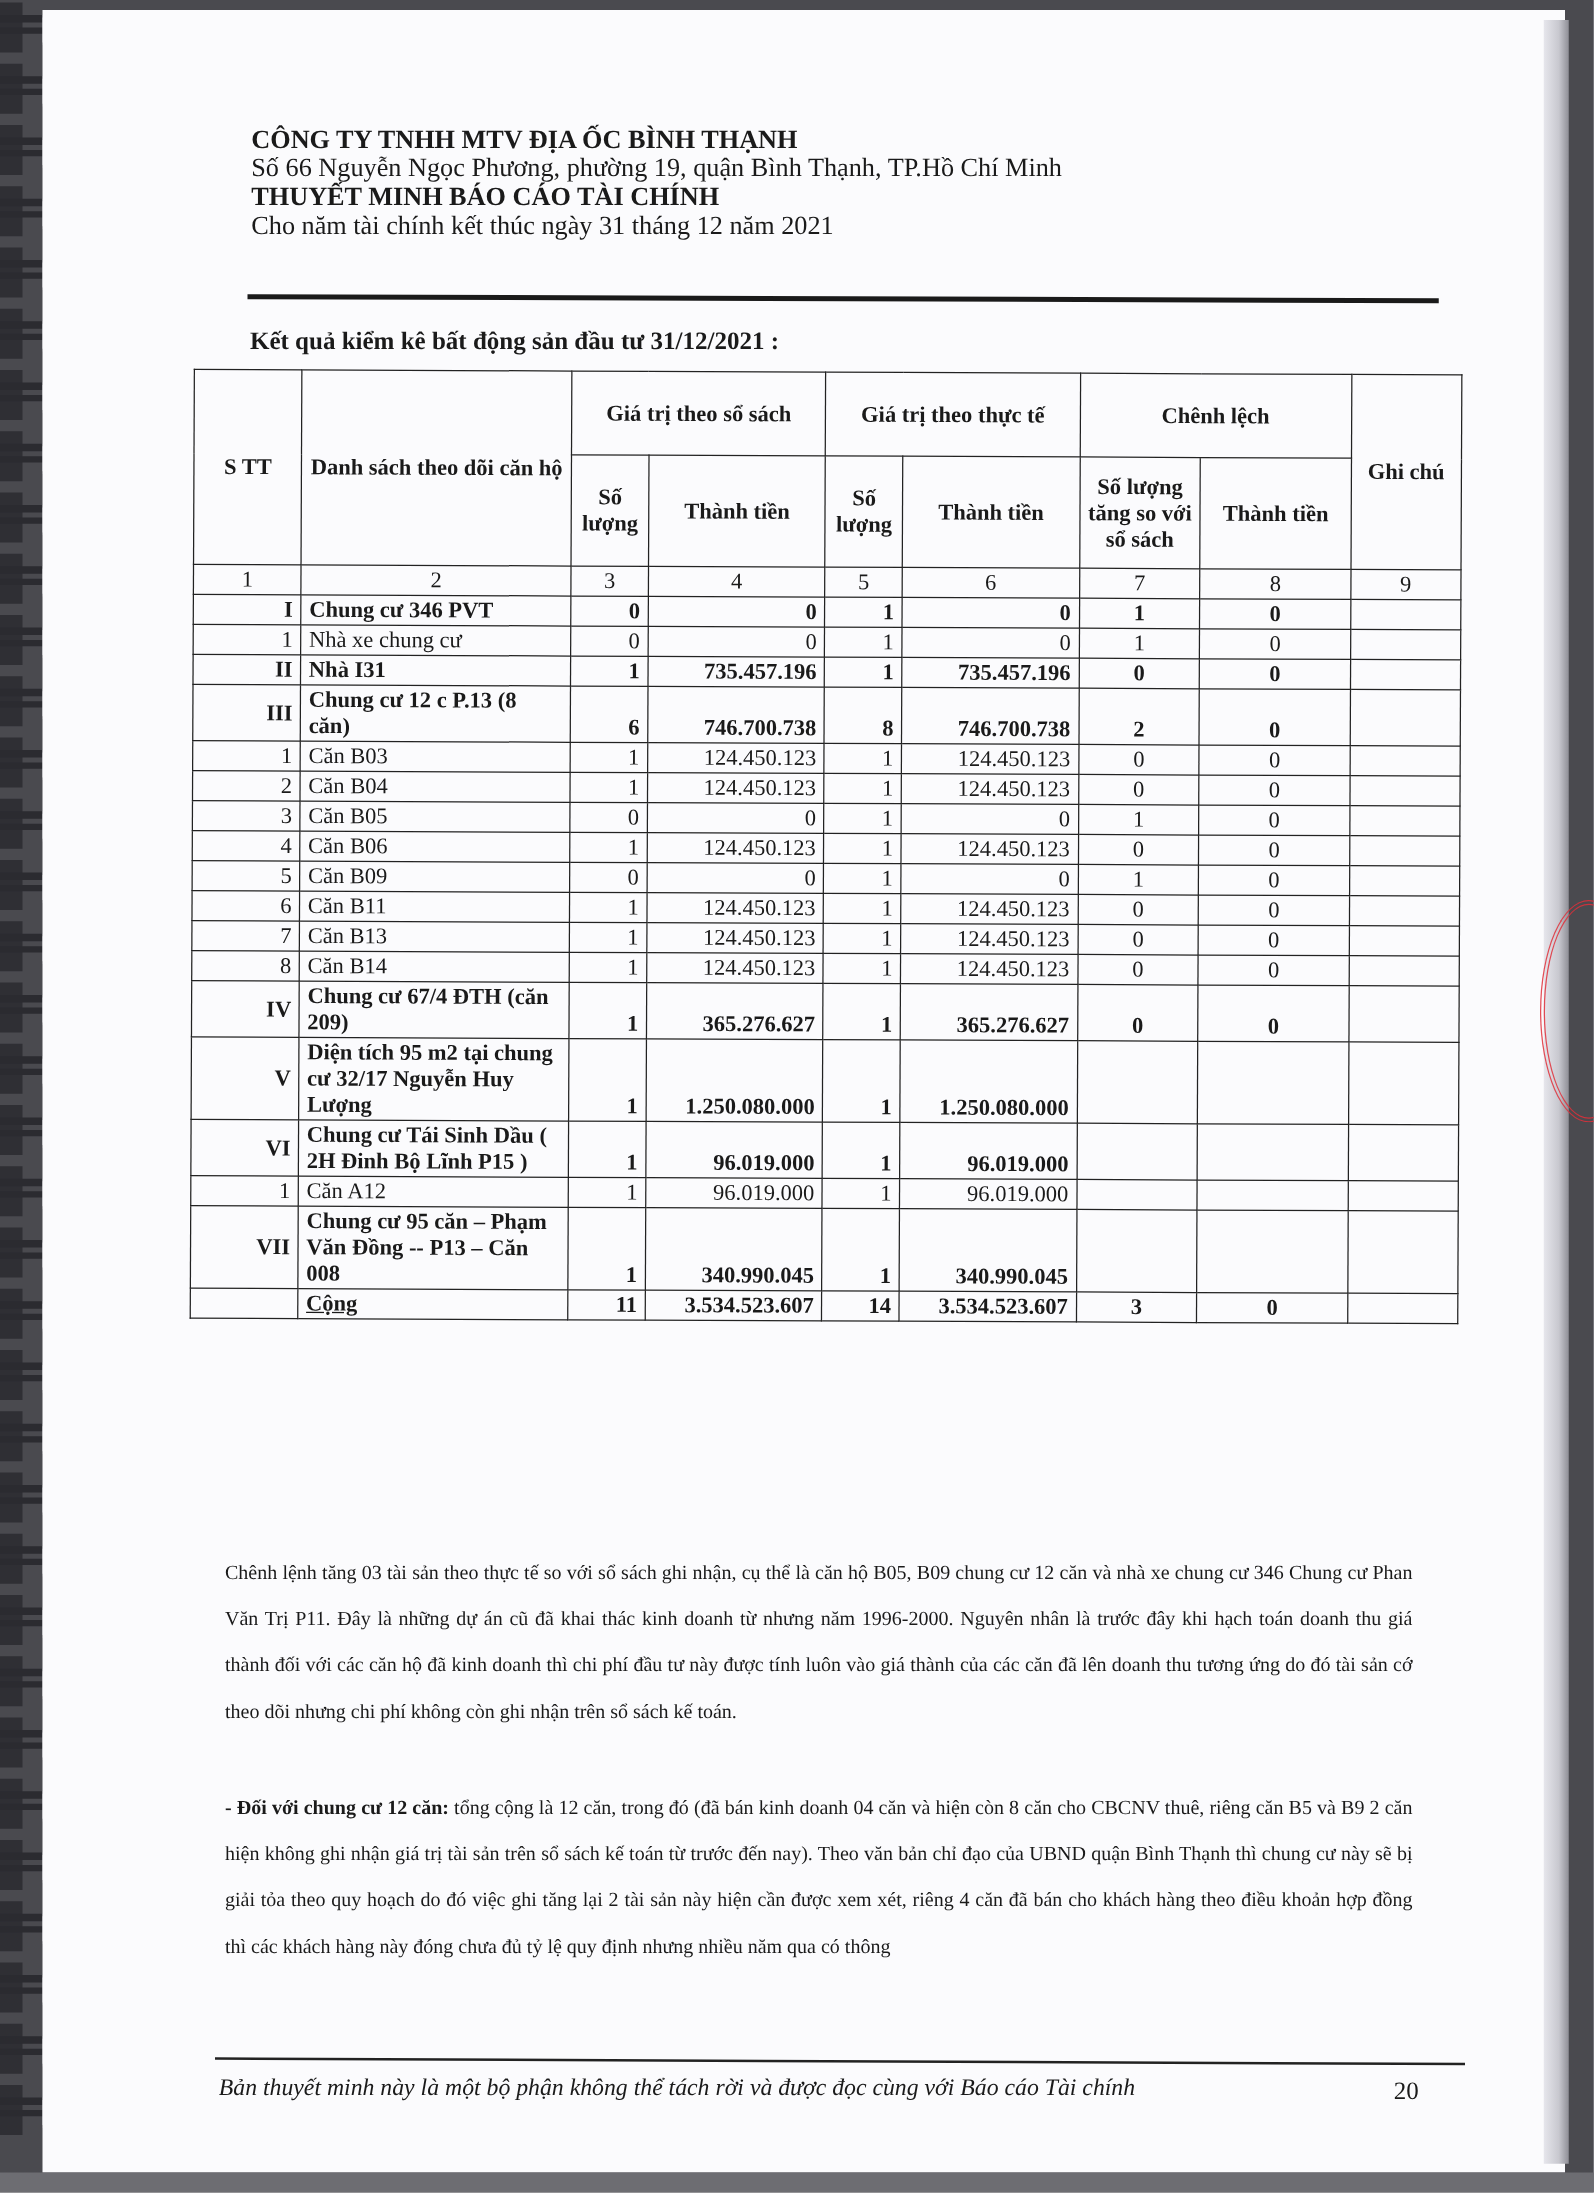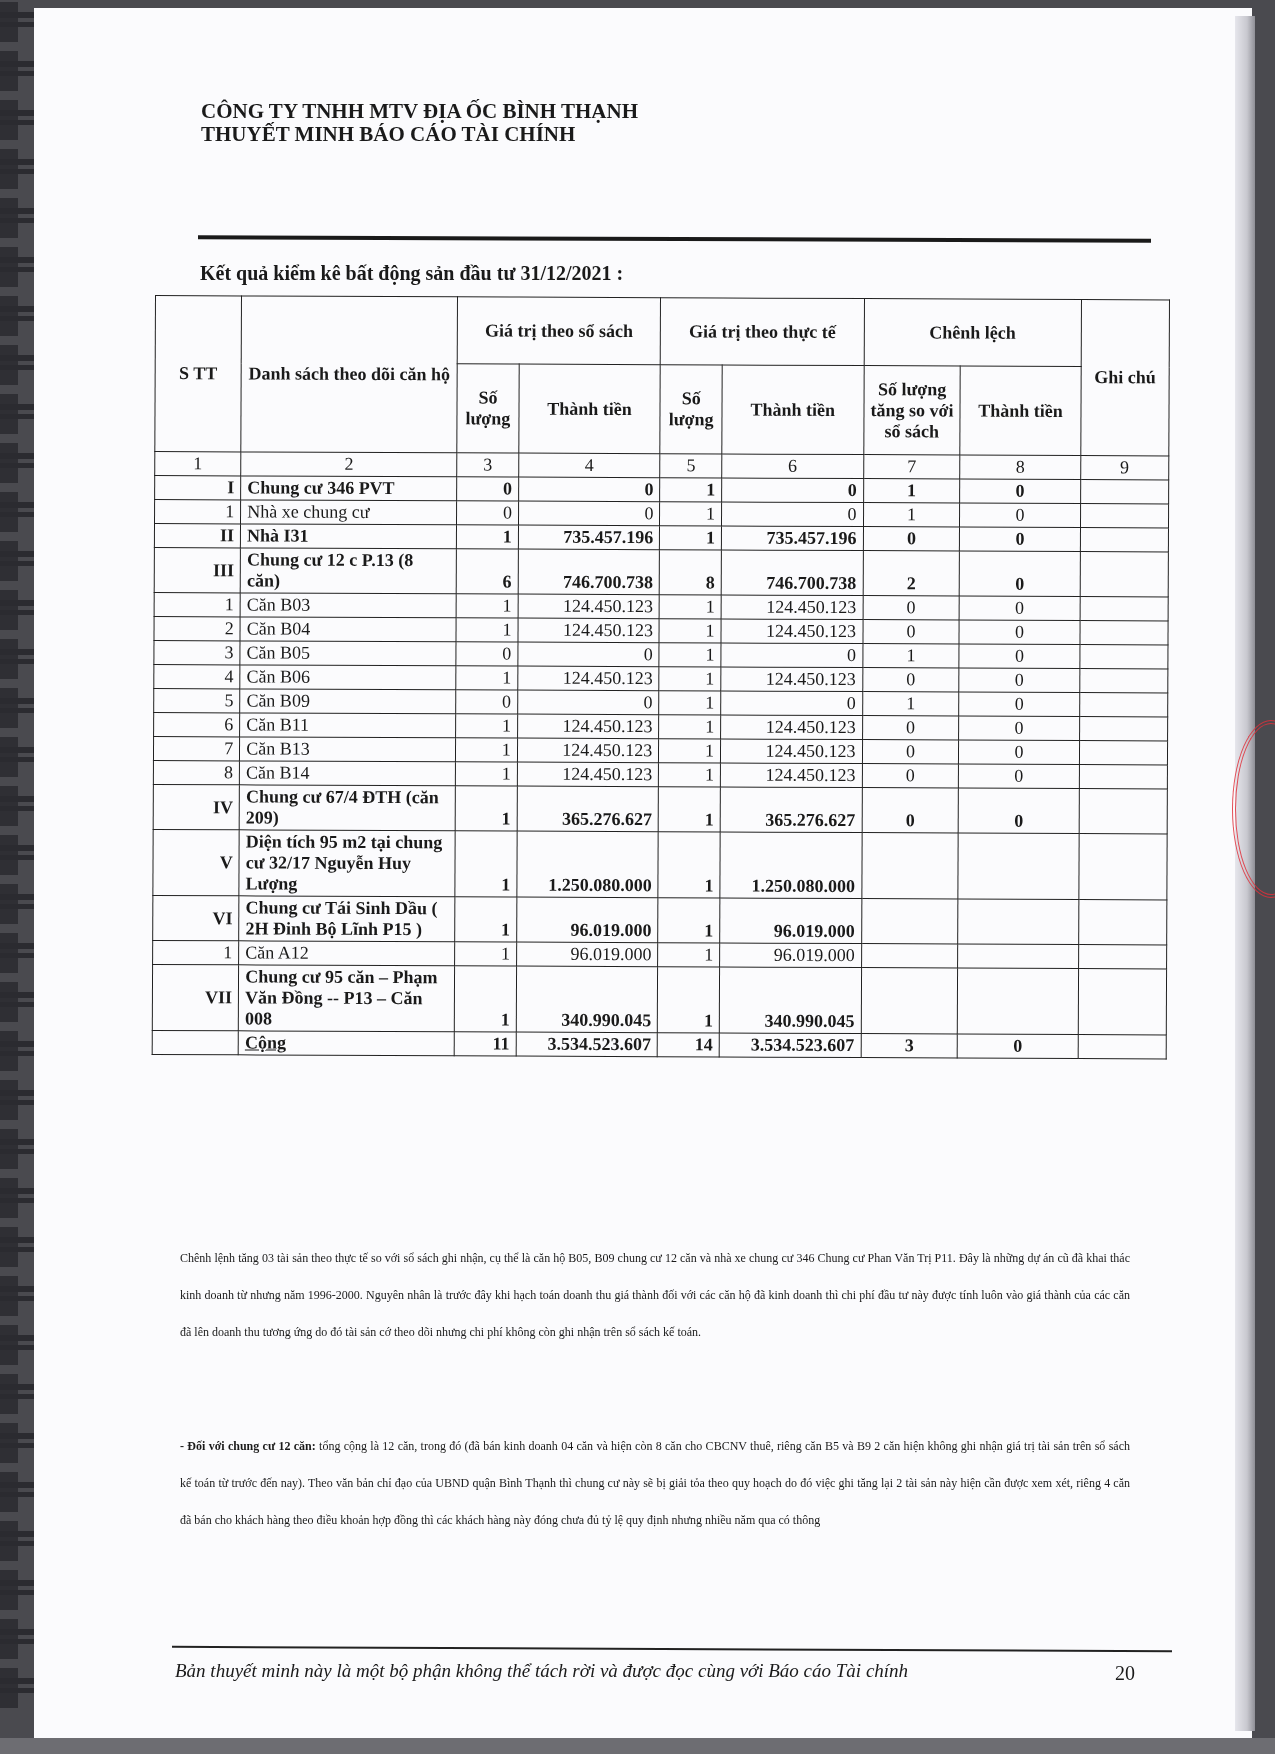--- a/index.html
+++ b/index.html
@@ -28,21 +28,21 @@
   .c-q{width:45px;text-align:right;}
   .c-amt{width:120px;text-align:right;}
   .c-dq{width:78px;text-align:center;}
   .c-da{width:100px;text-align:center;}
   .c-note{width:70px;}
   tr.idx td{text-align:center;font-weight:normal;vertical-align:middle;}
   tr.grp td{font-weight:bold;}
   tr.grp td.c-stt{vertical-align:middle;}
   .u{text-decoration:underline;margin-top:21px;}
 
-  .para{position:absolute;left:180px;width:950px;font-size:12px;line-height:37px;text-align:justify;}
+  .para{position:absolute;left:180px;width:950px;font-size:16px;line-height:37px;text-align:justify;}
   .footer-rule{position:absolute;left:172px;top:1648px;width:1000px;height:2px;background:#222;transform:rotate(0.25deg);}
   .footer-text{position:absolute;left:175px;top:1660px;font-size:19px;font-style:italic;}
   .page-num{position:absolute;left:1115px;top:1662px;font-size:20px;}
   .stamp{position:absolute;left:1232px;top:720px;width:70px;height:170px;border:4px double #e0303a;border-radius:50%;border-right-color:transparent;opacity:.85;}
 </style>
 </head>
 <body>
 
 <div class="spiral" id="spiral">
     <div class="coil" style="top: 12px;">
@@ -256,21 +256,23 @@
       <div class="end"></div>
     </div>
   </div>
 
 <div class="page"></div>
 <div class="page-edge"></div>
 <div class="stamp"></div>
 
 <div class="hdr">
   <div class="b">CÔNG TY TNHH MTV ĐỊA ỐC BÌNH THẠNH</div>
+  <div>Số 66 Nguyễn Ngọc Phương, phường 19, quận Bình Thạnh, TP.Hồ Chí Minh</div>
   <div class="b">THUYẾT MINH BÁO CÁO TÀI CHÍNH</div>
+  <div>Cho năm tài chính kết thúc ngày 31 tháng 12 năm 2021</div>
 </div>
 <div class="hdr-rule"></div>
 
 <div class="sec-title">Kết quả kiểm kê bất động sản đầu tư 31/12/2021 :</div>
 
 <table class="inv">
   <thead>
     <tr>
       <th rowspan="2" class="c-stt" style="text-align:center">S TT</th>
       <th rowspan="2" class="c-name" style="text-align:center">Danh sách theo dõi căn hộ</th>

